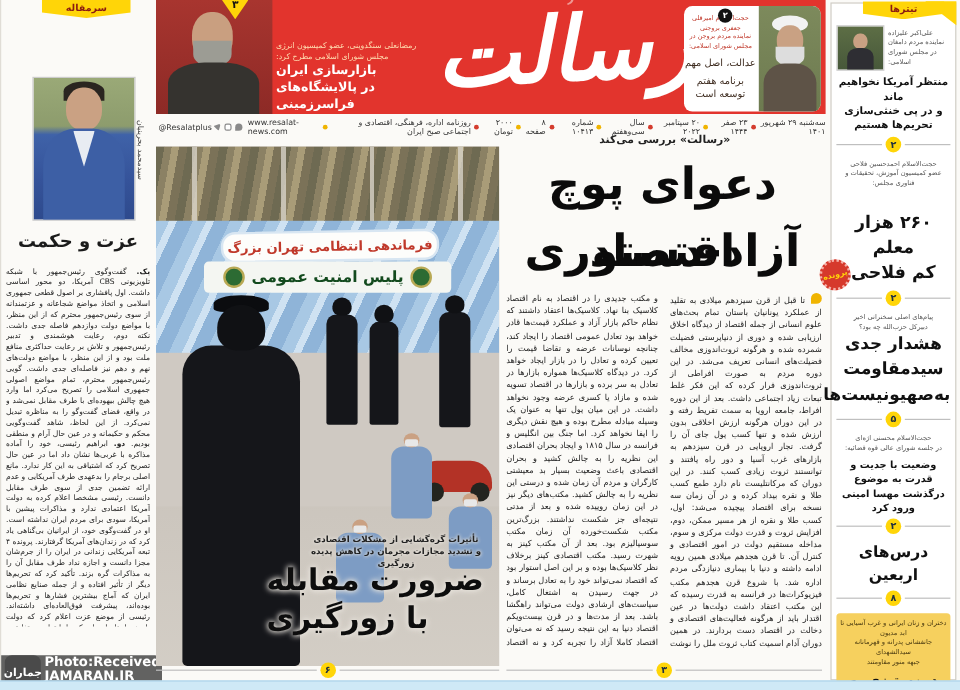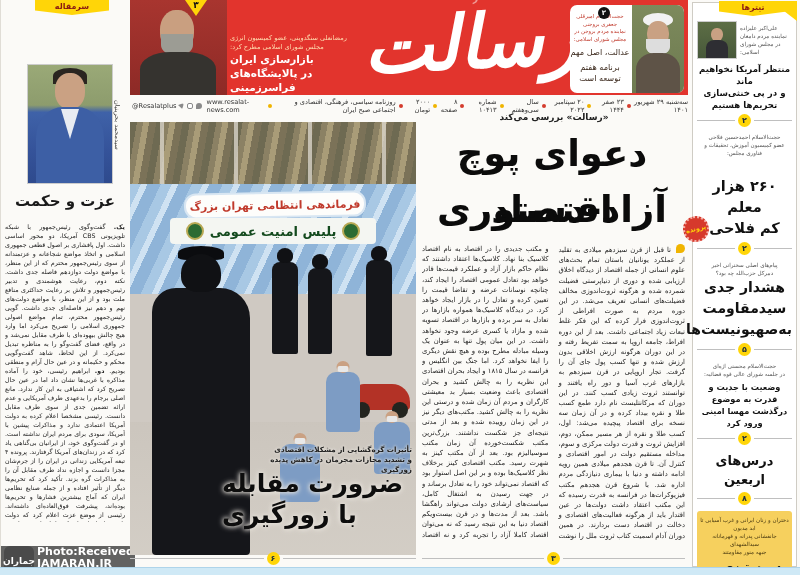--- a/index.html
+++ b/index.html
@@ -97,21 +97,21 @@
   .cop.big .hd{top:-34px;width:40px;height:38px;}
   .cop.big .cap{position:absolute;left:50%;transform:translateX(-50%);top:-42px;width:46px;height:14px;border-radius:50% 50% 20% 20%;background:#0b0c0f;}
   .moto{position:absolute;left:222px;top:262px;width:58px;height:26px;background:#b33226;border-radius:12px 18px 4px 4px;}
   .moto:before,.moto:after{content:"";position:absolute;bottom:-8px;width:16px;height:16px;border-radius:50%;background:#23241f;}
   .moto:before{left:2px;} .moto:after{right:2px;}
   .detainee{position:absolute;background:#7d9cc4;border-radius:10px 10px 4px 4px;}
   .detainee .hd{position:absolute;left:50%;transform:translateX(-50%);top:-11px;width:13px;height:12px;border-radius:50%;background:#caa183;}
   .detainee .mask{position:absolute;left:50%;transform:translateX(-50%);top:-6px;width:11px;height:6px;background:#e8e8e8;border-radius:2px;}
   .ph-ground{position:absolute;left:0;top:300px;width:286px;height:133px;
              background:linear-gradient(180deg,#c9c3ba 0%,#d6d1c8 100%);opacity:.55;}
-  .ph-kicker{position:absolute;left:118px;top:323px;width:164px;text-align:right;direction:rtl;
+  .ph-kicker{position:absolute;left:118px;top:323px;width:164px;text-align:center;direction:rtl;
              font-size:7.2px;font-weight:bold;color:#222;line-height:10px;
              text-shadow:0 0 3px #e9e5de,0 0 3px #e9e5de;}
   .ph-title{position:absolute;left:92px;top:346px;width:192px;text-align:left;direction:rtl;
             font-weight:bold;color:#0d0d0d;font-size:25px;line-height:31px;
             text-shadow:0 0 4px #e9e5de,0 0 6px #e9e5de;}
   .photo-badge{left:130px;top:552px;width:286px;}
   
   .art-kicker{left:422px;top:112px;width:264px;text-align:center;font-size:9px;font-weight:bold;color:#222;}
   .art-title1{left:414px;top:126px;width:276px;text-align:center;font-size:37px;font-weight:bold;line-height:56px;color:#0b0b0b;}
   .art-title2{left:414px;top:184px;width:276px;text-align:center;font-size:37px;font-weight:bold;line-height:52px;color:#0b0b0b;}
@@ -210,21 +210,21 @@
   <span>۲۰ سپتامبر ۲۰۲۲</span>
     <span class="dot r"></span>
   <span>سال سی‌وهفتم</span>
     <span class="dot y"></span>
   <span>شماره ۱۰۴۱۳</span>
     <span class="dot r"></span>
   <span>۸ صفحه</span>
     <span class="dot y"></span>
   <span>۲۰۰۰ تومان</span>
     <span class="dot r"></span>
-  <span>روزنامه سیاسی، فرهنگی، اقتصادی و اجتماعی صبح ایران</span>
+  <span>روزنامه اداره، فرهنگی، اقتصادی و اجتماعی صبح ایران</span>
     <span class="dot y"></span>
   <span dir="ltr">www.resalat-news.com</span>
   <span class="soc">
     <span class="ic tg"></span>
     <span class="ic ig"></span>
     <span class="ic tw"></span>
   </span>
   <span dir="ltr">@Resalatplus</span>
 </div>
 

